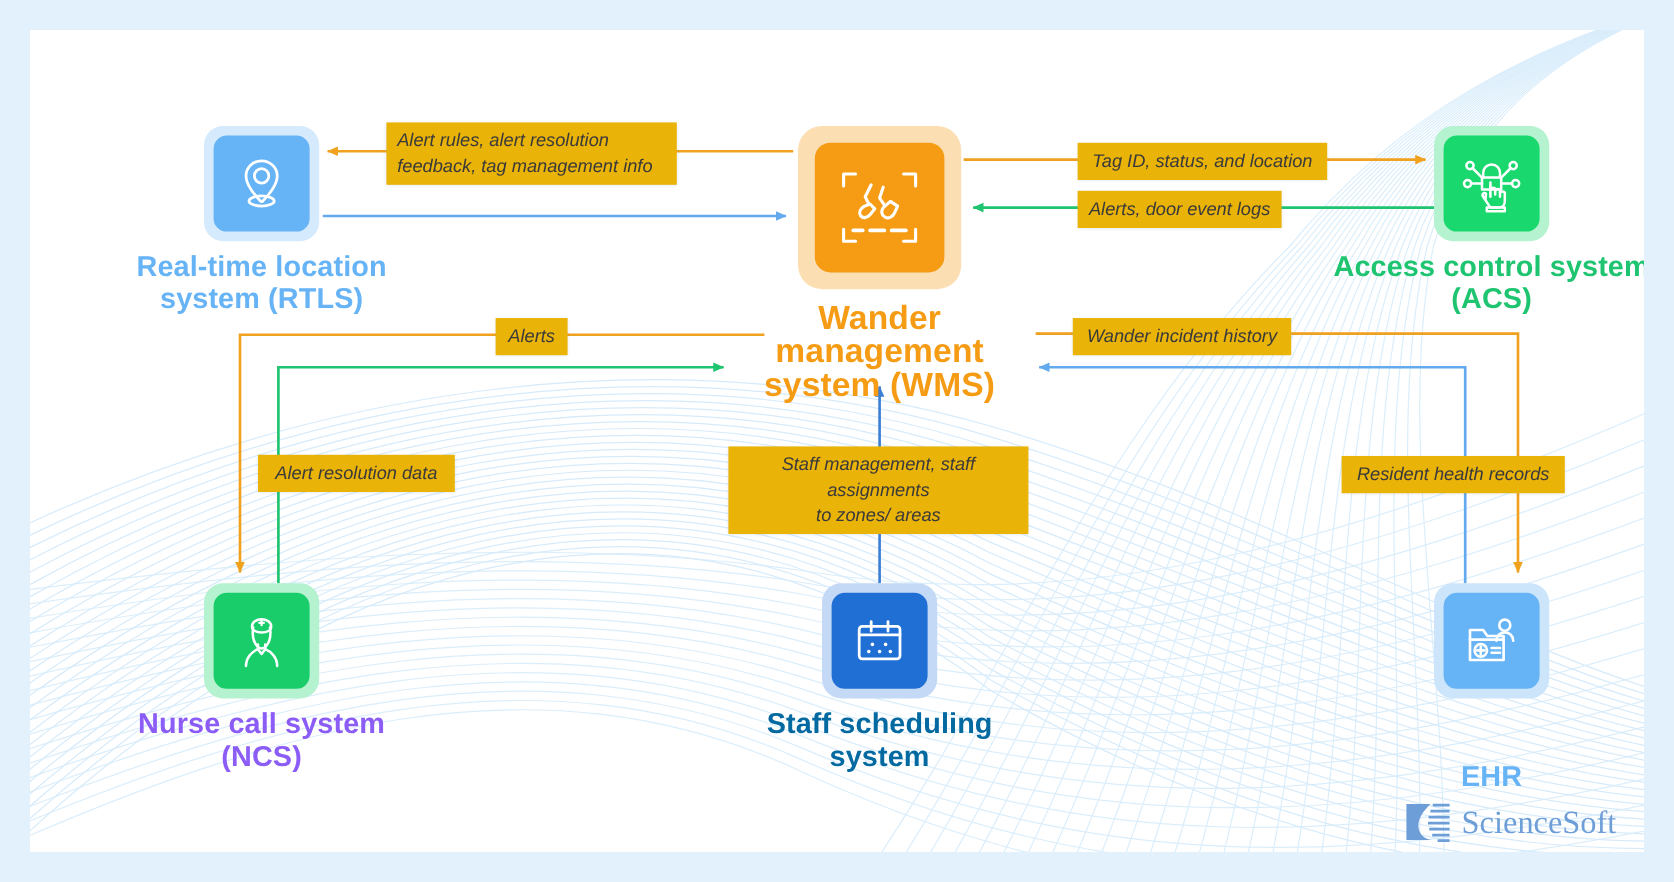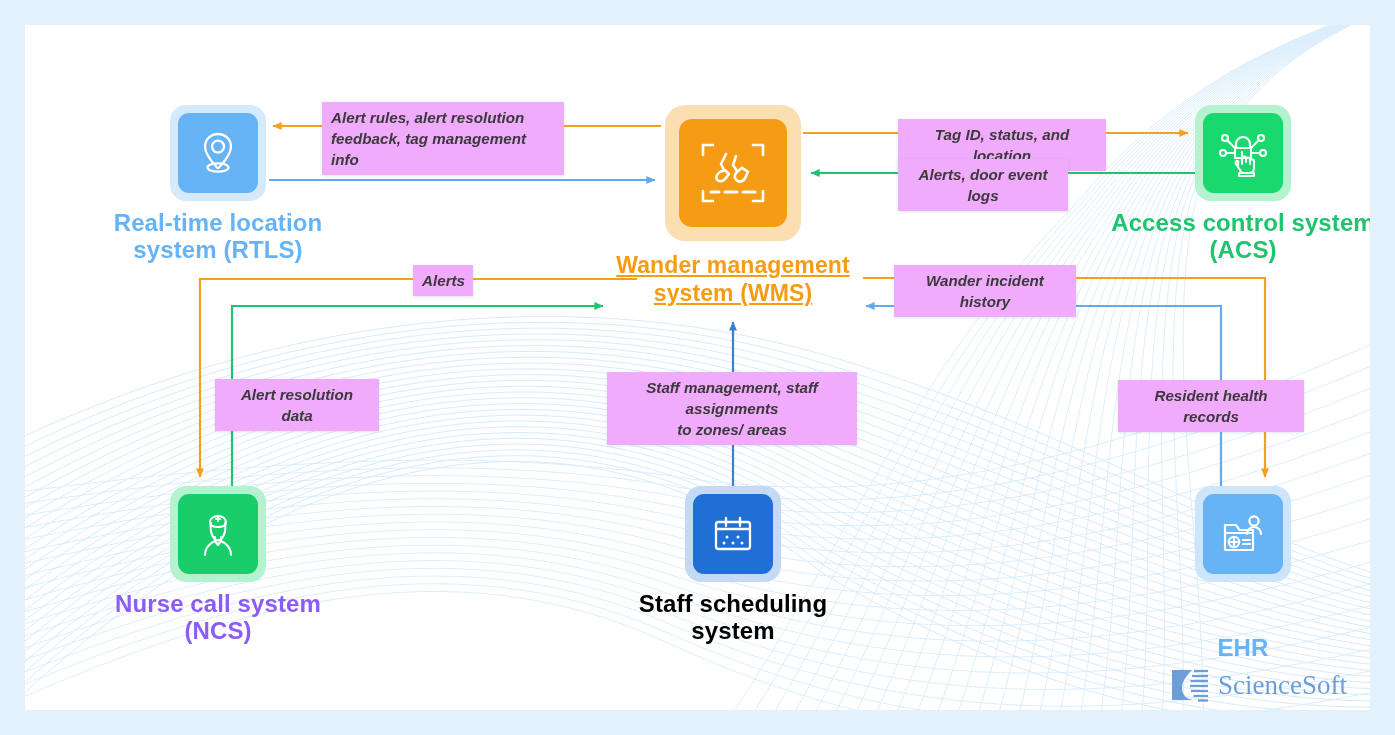--- a/index.html
+++ b/index.html
@@ -24,26 +24,25 @@
   .node .tile{
     position:absolute;left:8px;top:8px;width:80px;height:80px;border-radius:11px;
     display:flex;align-items:center;justify-content:center;
   }
   .node .caption{
     position:absolute;top:104px;left:-90px;width:276px;text-align:center;
     font-weight:bold;font-size:24px;line-height:27px;letter-spacing:.1px;
   }
 
   .lbl{
-    position:absolute;background:#f0abfc;
+    position:absolute;background:#eab308;
     font-style:italic;font-size:15.2px;line-height:21px;color:#3a3a3a;
     padding:5px 9px;white-space:pre-line;text-align:center;
     box-shadow:0 1px 3px rgba(110,140,170,.22);
     box-sizing:border-box;
-    font-weight:bold;
   }
   .lbl.left{text-align:left;}
 
   #logo{position:absolute;left:1168px;top:645px;width:170px;height:40px;margin-top:17px;}
 </style>
 </head>
 <body>
 
 <div id="stage">
   <div id="panel">
@@ -189,21 +188,21 @@
             <path d="M30 18l-5 10 3 6"></path>
             <path d="M24 36c-3 2-4.5 5-3 7.5 1.6 2.6 5.6 2.4 8-0.5l4-5-4-4z"></path>
             <path d="M40 20l-3 9 4 6"></path>
             <path d="M40 37c-2 3-1.5 6.5 1.5 8 3 1.6 6.5-.4 8-3.6l2.5-5.6-6-4z"></path>
             <path d="M15 56h8" stroke-width="3"></path>
             <path d="M29 56h12" stroke-width="3"></path>
             <path d="M47 56h12" stroke-width="3"></path>
           </g>
         </svg>
       </div>
-      <div class="caption" style="color:#f59c14;top:146px;left:-70px;width:276px;font-size:23px;line-height:28px;text-decoration:underline;">Wander  management
+      <div class="caption" style="color:#f59c14;top:146px;left:-70px;width:276px;font-size:28px;line-height:28px;">Wander  management
 system (WMS)</div>
     </div>
 
     <div class="node" style="left:1170px;top:80px;">
       <div class="halo" style="background:#b5f2cf;"></div>
       <div class="tile" style="background:#19d86d;">
         <svg width="54" height="54" viewBox="0 0 54 54">
           <g fill="none" stroke="#fff" stroke-width="2.1" stroke-linecap="round" stroke-linejoin="round">
             <path d="M20 22v-4a7 7 0 0 1 14 0v4"></path>
             <rect x="19" y="22" width="16" height="10"></rect>
@@ -254,21 +253,21 @@
             <path d="M9 21h34"></path>
             <path d="M19 10v8M33 10v8"></path>
             <circle cx="20" cy="29" r="1.5" fill="#fff" stroke="none"></circle>
             <circle cx="31" cy="29" r="1.5" fill="#fff" stroke="none"></circle>
             <circle cx="17" cy="35" r="1.5" fill="#fff" stroke="none"></circle>
             <circle cx="26" cy="35" r="1.5" fill="#fff" stroke="none"></circle>
             <circle cx="35" cy="35" r="1.5" fill="#fff" stroke="none"></circle>
           </g>
         </svg>
       </div>
-      <div class="caption" style="color:#000000;">Staff scheduling
+      <div class="caption" style="color:#0369a1;">Staff scheduling
 system</div>
     </div>
 
     <div class="node" style="left:1170px;top:461px;">
       <div class="halo" style="background:#cde5fb;"></div>
       <div class="tile" style="background:#66b3f5;">
         <svg width="52" height="52" viewBox="0 0 52 52">
           <g fill="none" stroke="#fff" stroke-width="2.2" stroke-linecap="round" stroke-linejoin="round">
             <circle cx="37" cy="13" r="4.6"></circle>
             <path d="M30 26c0-4 3-7 7-7s7 3 7 7"></path>

